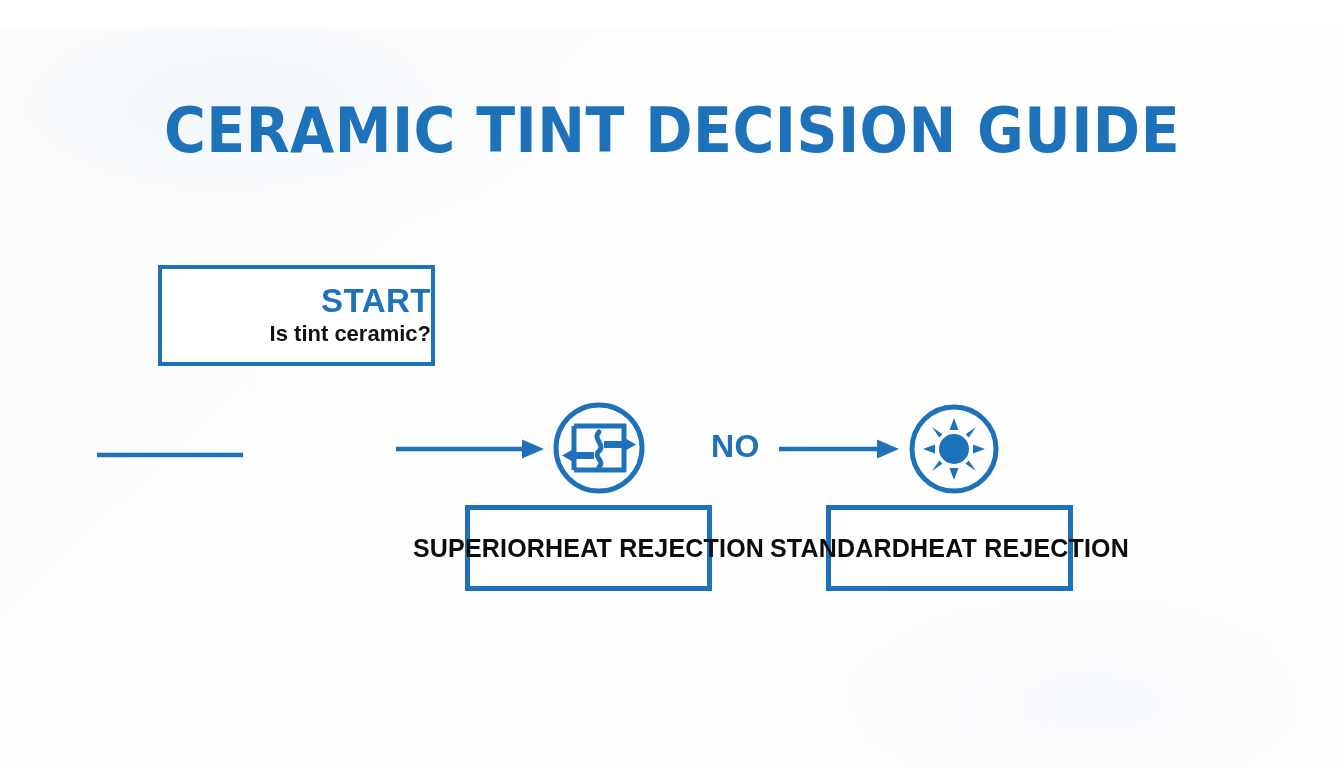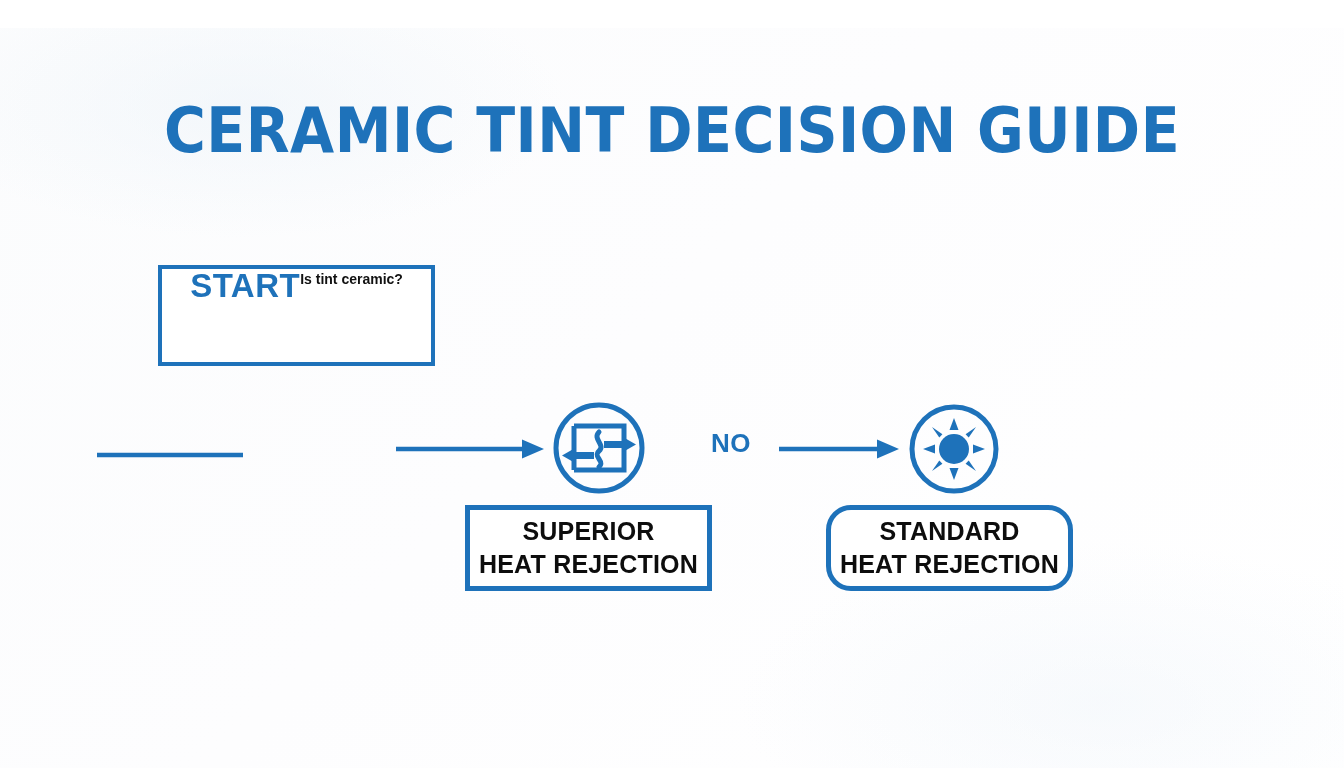--- a/index.html
+++ b/index.html
@@ -49,35 +49,35 @@
   .start-box {
     position: absolute;
     left: 158px;
     top: 237px;
     width: 277px;
     height: 101px;
     box-sizing: border-box;
     border: 4px solid #1e72ba;
     background: #ffffff;
     display: flex;
-    flex-direction: row;
-    align-items: flex-start;
+    flex-direction: column;
+    align-items: flex-end;
     justify-content: center;
   }
   .start-title {
     color: #1e72ba;
     font-weight: 700;
     font-size: 33px;
     line-height: 1.06;
     letter-spacing: 0.5px;
   }
   .start-sub {
     color: #111111;
     font-weight: 700;
-    font-size: 14px;
+    font-size: 22px;
     line-height: 1.2;
     margin-top: 2px;
   }
 
   
   .diamond-wrap {
     position: absolute;
     left: 239px;
     top: 352px;
     width: 150px;
@@ -105,49 +105,49 @@
   }
   .connector svg { display: block; overflow: visible; }
 
   
   .no-label {
     position: absolute;
     left: 711px;
     top: 400px;
     color: #1e72ba;
     font-weight: 700;
-    font-size: 26px;
+    font-size: 32px;
     letter-spacing: 0.5px;
   }
 
   
   .icon-circle {
     position: absolute;
   }
   .icon-circle svg { display: block; }
 
   
   .outcome-box {
     position: absolute;
     box-sizing: border-box;
     border: 5px solid #1e72ba;
     background: #ffffff;
     display: flex;
-    flex-direction: column;
+    flex-direction: row;
     align-items: center;
     justify-content: center;
     color: #0d0d0d;
     font-weight: 700;
     font-size: 25px;
     line-height: 1.32;
     letter-spacing: 0.2px;
     text-align: center;
   }
   .outcome-superior { left: 465px; top: 477px; width: 247px; height: 86px; }
-  .outcome-standard { left: 826px; top: 477px; width: 247px; height: 86px; border-radius: 25px; }
+  .outcome-standard { left: 826px; top: 477px; width: 247px; height: 86px; }
   .outcome-line { display: block; white-space: nowrap; }
 </style>
 </head>
 <body>
 
 <div id="canvas">
 
   <div class="title">CERAMIC TINT DECISION GUIDE</div>
 
   <div class="start-box">

